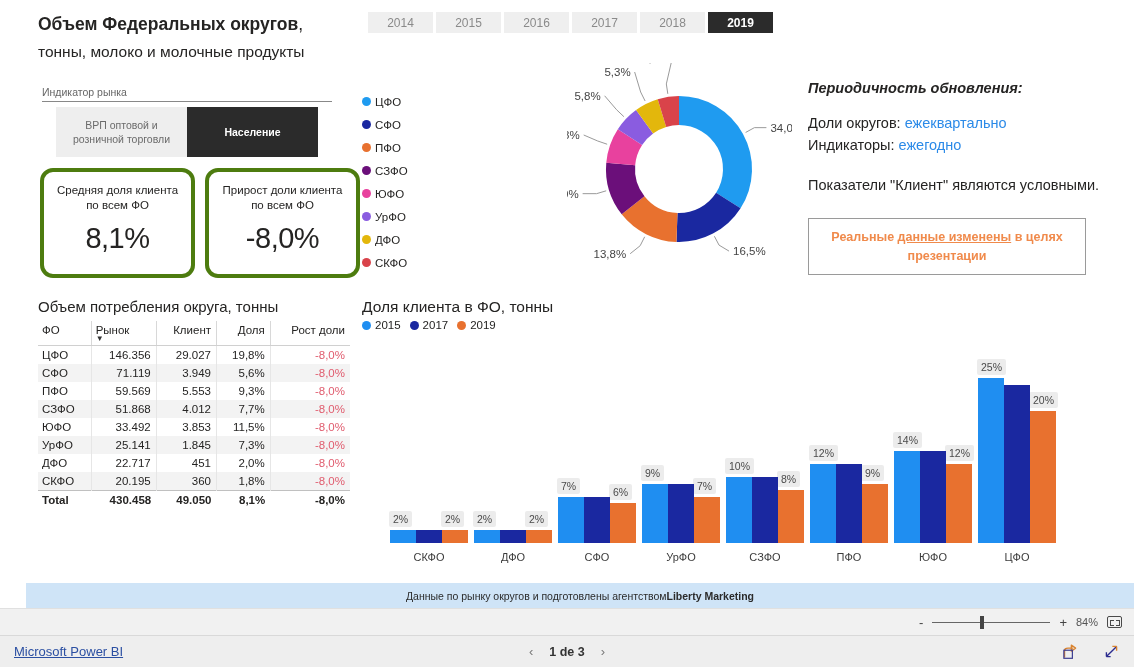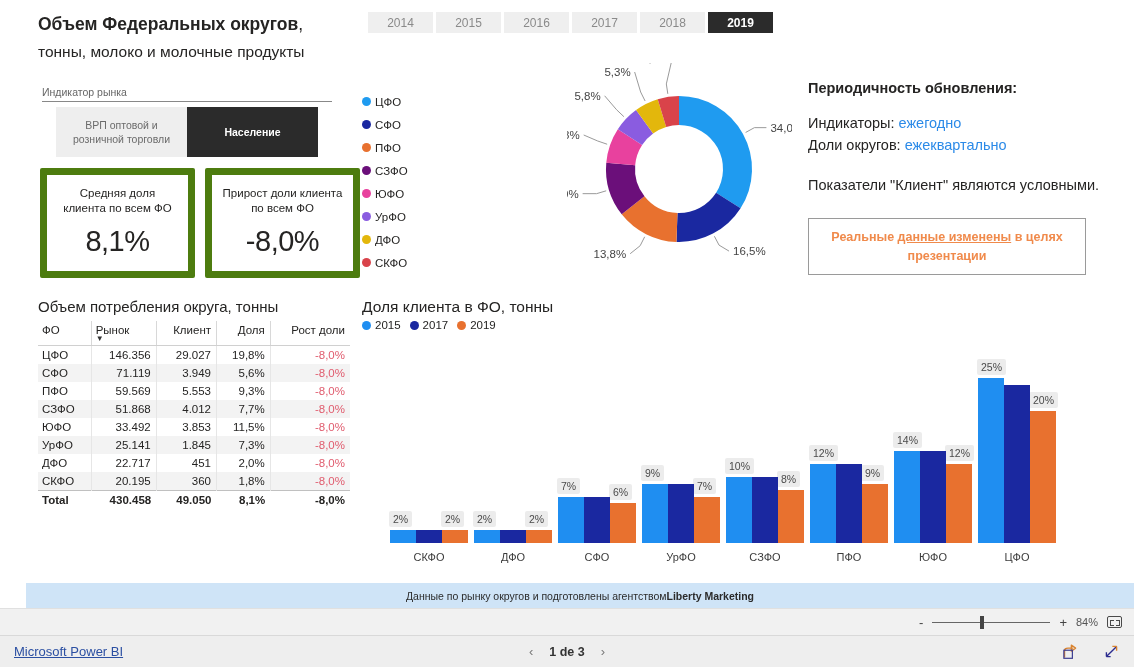--- a/index.html
+++ b/index.html
@@ -32,21 +32,21 @@
     display: flex; align-items: center; justify-content: center;
     text-align: center; font-size: 10.5px; line-height: 14px;
     padding: 0 8px;
   }
   .slicer-btn.off { background: #eeeeee; color: #6b6b6b; }
   .slicer-btn.on  { background: #2b2b2b; color: #ffffff; font-weight: bold; }
 
   #kpis { position: absolute; left: 40px; top: 168px; display: flex; gap: 10px; }
   .kpi-card {
     width: 155px; height: 110px;
-    border: 7px solid #4d7c0f; border-radius: 2px;
+    border: 4px solid #4d7c0f; border-radius: 13px;
     display: flex; flex-direction: column; align-items: center;
     justify-content: flex-start; padding-top: 11px; background: #fff;
   }
   .kpi-label { font-size: 11.5px; line-height: 15px; text-align: center; color: #252423; padding: 0 10px; }
   .kpi-value { font-size: 29px; color: #252423; margin-top: 9px; letter-spacing: -0.5px; }
 
   
   #table-block { position: absolute; left: 38px; top: 298px; width: 312px; }
   .panel-title { font-size: 15px; color: #252423; margin-bottom: 6px; }
   table.pbi { width: 100%; border-collapse: collapse; font-size: 11.5px; }
@@ -83,21 +83,21 @@
   #donut-block .panel-title { font-size: 15.5px; }
   .donut-legend { position: absolute; left: 0px; top: 42px; }
   .legend-row { display: flex; align-items: center; height: 23px; font-size: 11.5px; color: #252423; }
   .legend-dot { width: 9px; height: 9px; border-radius: 50%; margin-right: 4px; flex: 0 0 auto; }
   #donut-svg { position: absolute; left: 205px; top: 15px; }
   .donut-pct { font-size: 11.5px; fill: #444; font-family: "Liberation Sans", sans-serif; }
   .leader { stroke: #9a9a9a; stroke-width: 1; fill: none; }
 
   
   #info-panel { position: absolute; left: 808px; top: 80px; width: 300px; }
-  .info-h { font-size: 14.5px; font-weight: bold; color: #252423; }
+  .info-h { font-size: 14.5px; font-weight: bold; color: #252423; font-style: italic; }
   .info-lines { margin-top: 16px; font-size: 14.5px; line-height: 22px; color: #252423; }
   .accent-blue { color: #2b8ae8; }
   .info-note { margin-top: 18px; font-size: 14.5px; line-height: 22px; color: #252423; }
   #callout {
     margin-top: 22px; width: 278px; height: 57px;
     border: 1px solid #9a9a9a; display: flex; align-items: center; justify-content: center;
     text-align: center; color: #f08a4b; font-weight: bold; font-size: 12.5px; line-height: 19px;
     padding: 0 12px;
   }
   #callout .ul { text-decoration: underline; }
@@ -337,22 +337,22 @@
         <polyline points="78.10500884793422,37.976992312884434 73.64514159108346,29.026596564579762 67.64514159108346,9.026596564579762" class="leader"></polyline>
         <text x="63.64514159108346" y="13.026596564579762" text-anchor="end" class="donut-pct">5,3%</text>
         <polyline points="100.80785204886934,30.82862363745093 99.33520100266793,20.937653063431313 105.33520100266793,-5.062346936568687" class="leader"></polyline>
         <text x="101.33520100266793" y="-1.0623469365686873" text-anchor="end" class="donut-pct">4,7%</text>
       </svg>
   </div>
 
   <div id="info-panel">
     <div class="info-h">Периодичность обновления:</div>
     <div class="info-lines">
+      <div><span>Доли округов: </span><span class="accent-blue">ежеквартально</span></div>
       <div><span>Индикаторы: </span><span class="accent-blue">ежегодно</span></div>
-      <div><span>Доли округов: </span><span class="accent-blue">ежеквартально</span></div>
     </div>
     <div class="info-note">Показатели "Клиент" являются условными.</div>
     <div id="callout">
       <div><span>Реальные </span><span class="ul">данные изменены</span><span> в целях презентации</span></div>
     </div>
   </div>
 
   <div id="bar-block">
     <div class="panel-title">Доля клиента в ФО, тонны</div>
     <div class="bar-legend" id="bar-legend">

